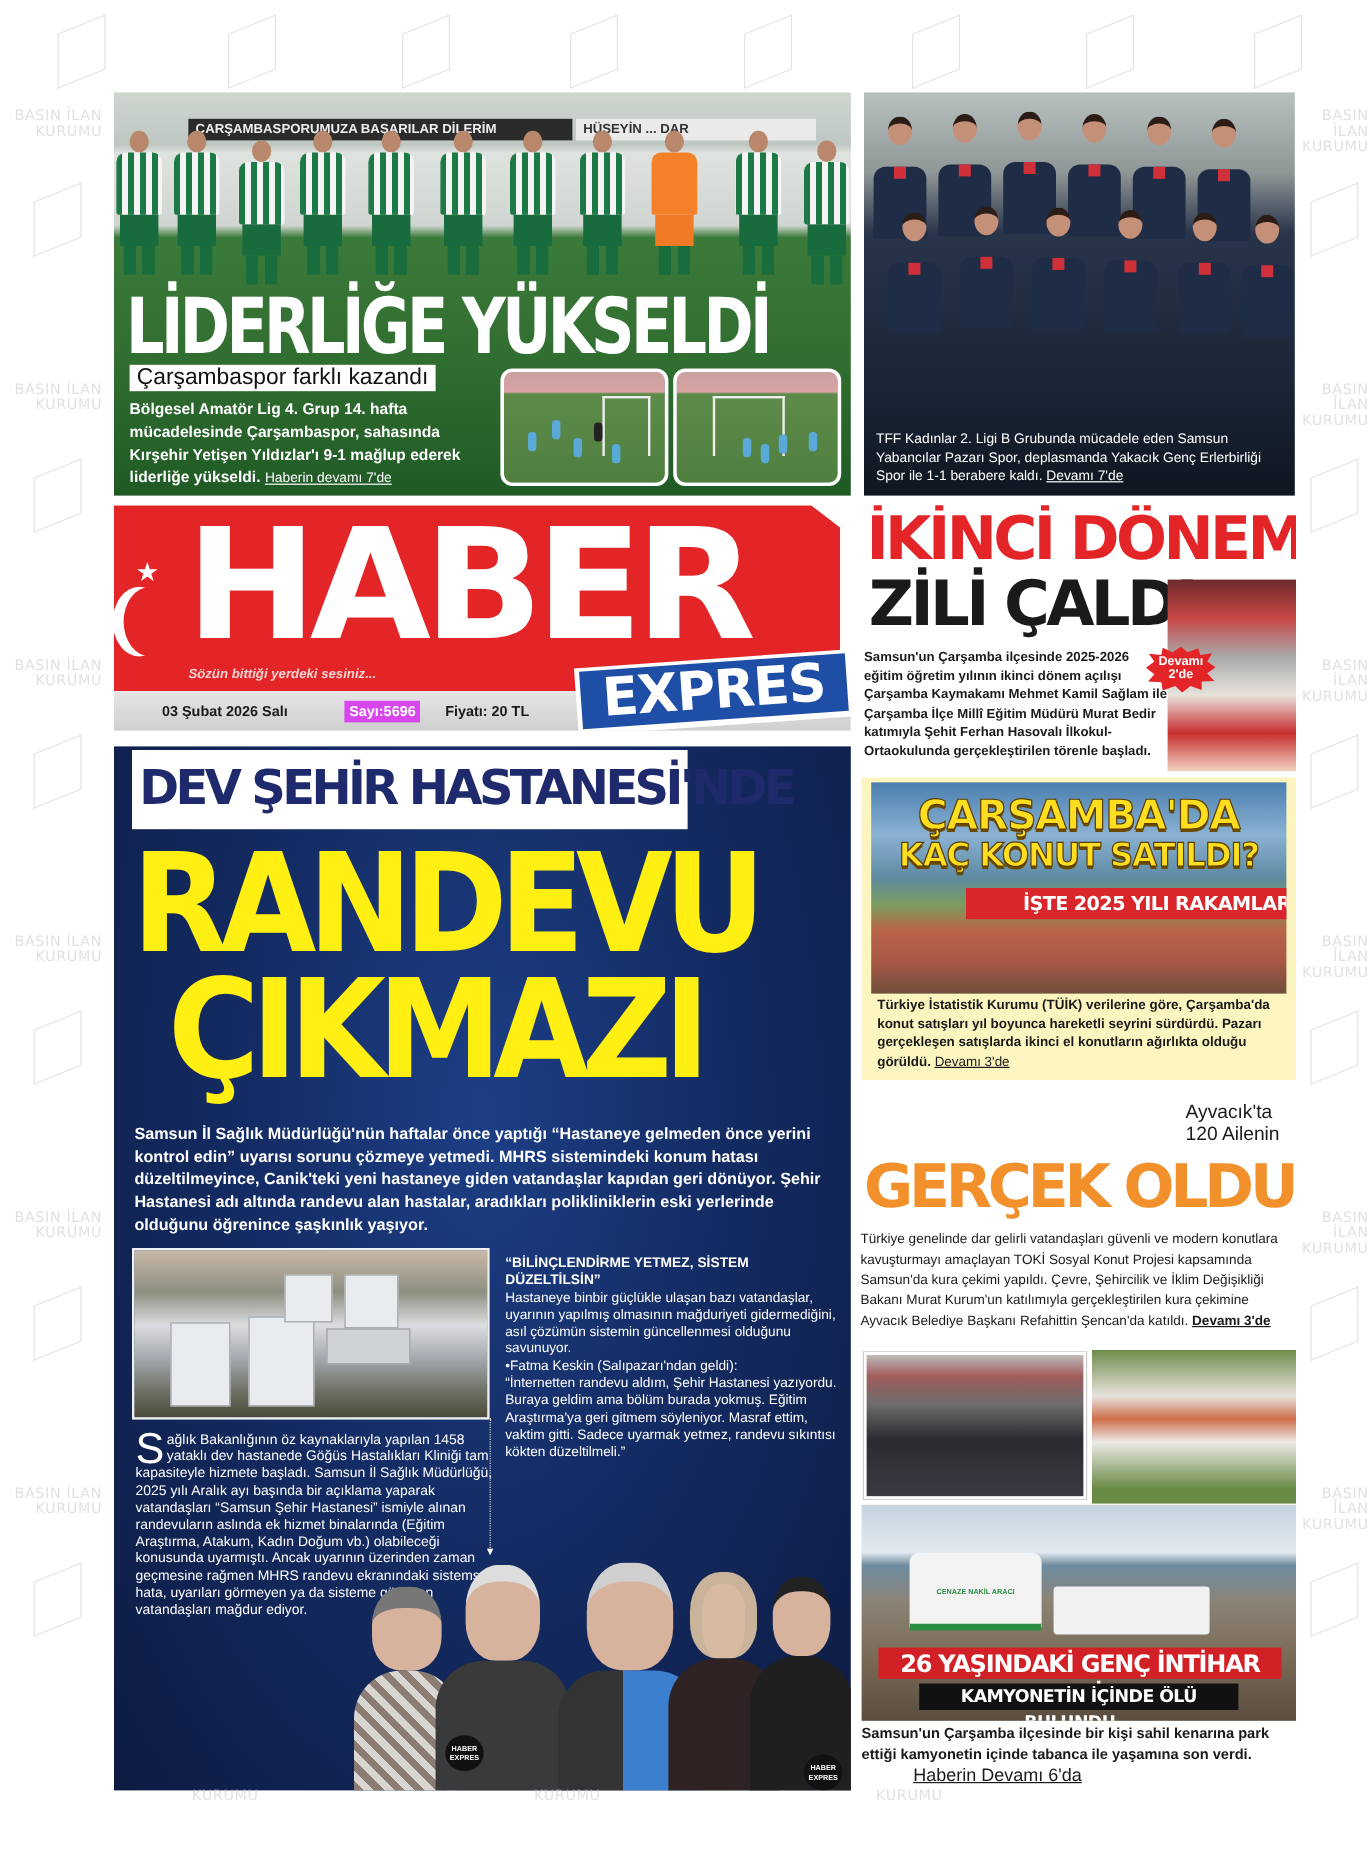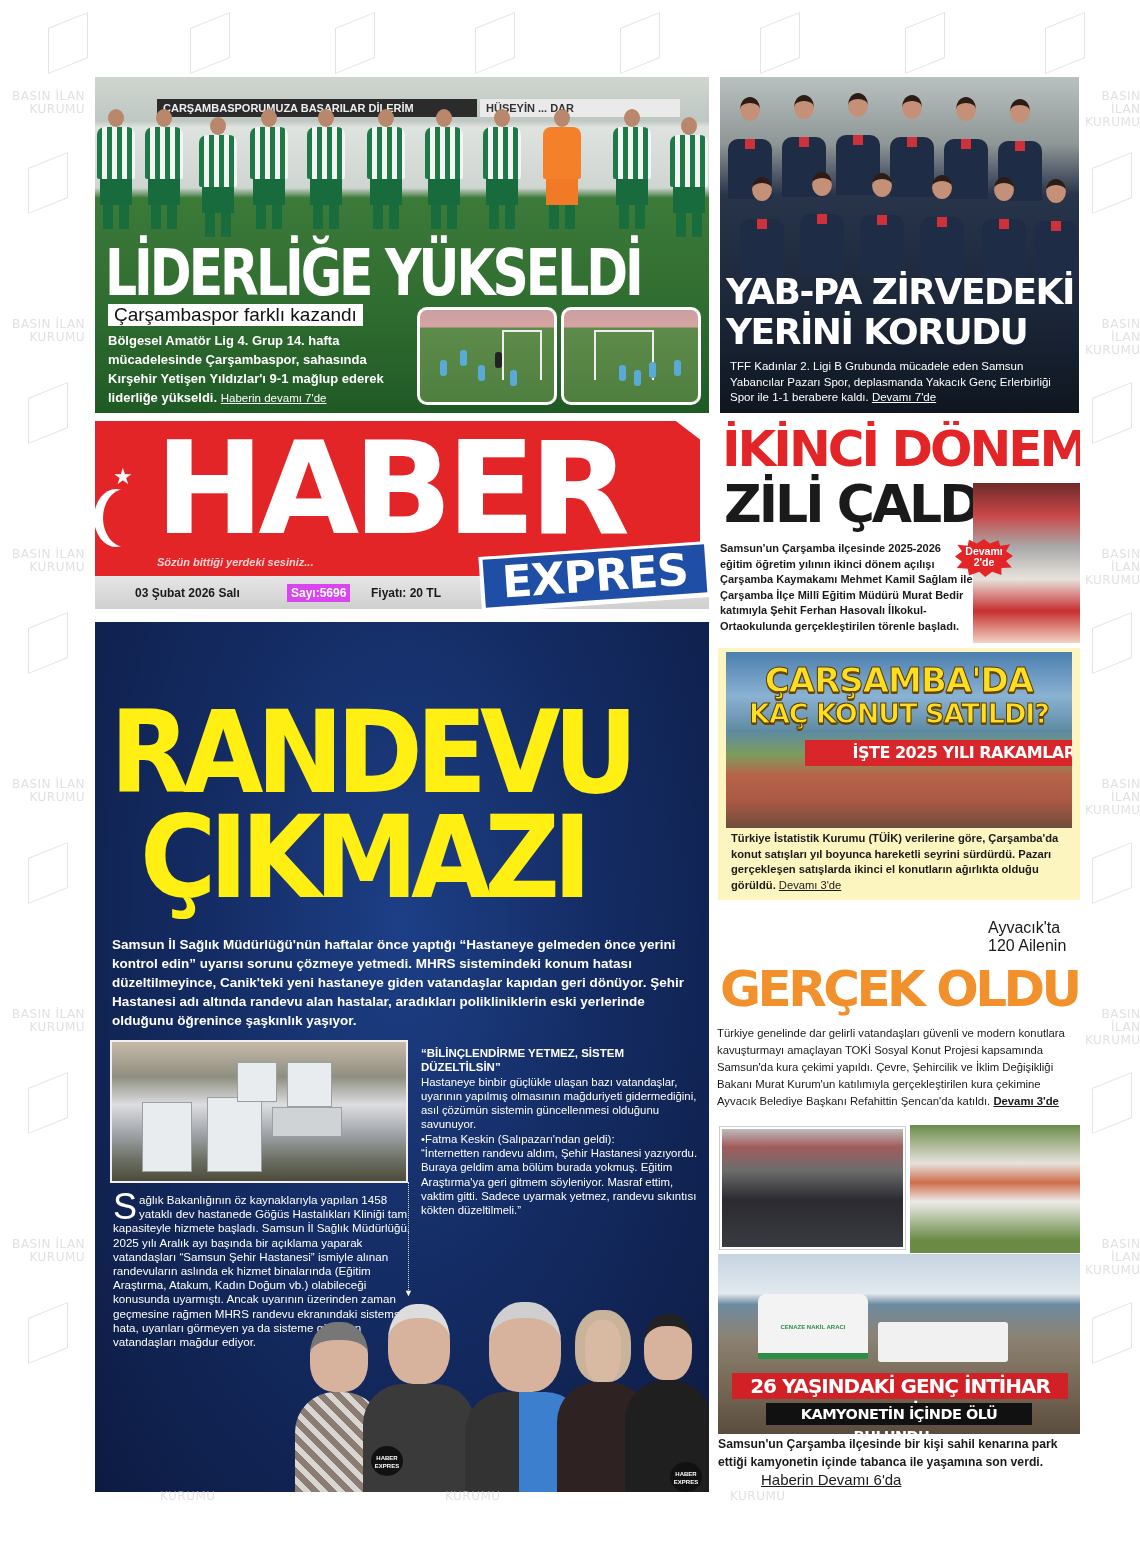--- a/index.html
+++ b/index.html
@@ -286,24 +286,20 @@
       <div class="b"></div>
     </div>
   <div class="wplayer" style="left:262px;top:100px;">
       <div class="h"></div>
       <div class="b"></div>
     </div>
   <div class="wplayer" style="left:314px;top:102px;">
       <div class="h"></div>
       <div class="b"></div>
     </div>
-  <div id="s2-headline">
-    <div>YAB-PA ZİRVEDEKİ</div>
-    <div>YERİNİ KORUDU</div>
-  </div>
   <div id="s2-body">
     <span>TFF Kadınlar 2. Ligi B Grubunda mücadele eden Samsun Yabancılar Pazarı Spor, deplasmanda Yakacık Genç Erlerbirliği Spor ile 1-1 berabere kaldı.</span>
     <a class="link" style="font-size:11.5px;">Devamı 7'de</a>
   </div>
 </div>
 
 <div id="masthead" class="panel">
   <div class="mh-red"></div>
   <div class="mh-grey"></div>
   <div class="crescent"></div>
@@ -362,20 +358,23 @@
   <div class="truck"></div>
   <div id="in-title">26 YAŞINDAKİ GENÇ İNTİHAR ETTİ!</div>
   <div id="in-sub">KAMYONETİN İÇİNDE ÖLÜ BULUNDU...</div>
 </div>
 <div id="in-body">
   <span>Samsun'un Çarşamba ilçesinde bir kişi sahil kenarına park ettiği kamyonetin içinde tabanca ile yaşamına son verdi.</span>
   <a class="link">Haberin Devamı 6'da</a>
 </div>
 
 <div id="main" class="panel">
+  <div id="m-kicker">
+      <span>DEV ŞEHİR HASTANESİ'NDE</span>
+    </div>
   <div id="m-head1">RANDEVU</div>
   <div id="m-head2">ÇIKMAZI</div>
   <div id="m-lead">Samsun İl Sağlık Müdürlüğü'nün haftalar önce yaptığı “Hastaneye gelmeden önce yerini kontrol edin” uyarısı sorunu çözmeye yetmedi. MHRS sistemindeki konum hatası düzeltilmeyince, Canik'teki yeni hastaneye giden vatandaşlar kapıdan geri dönüyor. Şehir Hastanesi adı altında randevu alan hastalar, aradıkları polikliniklerin eski yerlerinde olduğunu öğrenince şaşkınlık yaşıyor.</div>
 
   <div class="hospital">
     <div class="hosp-bld" style="left:30px;top:60px;width:50px;height:70px;"></div>
     <div class="hosp-bld" style="left:95px;top:55px;width:55px;height:75px;"></div>
     <div class="hosp-bld" style="left:125px;top:20px;width:40px;height:40px;"></div>
     <div class="hosp-bld" style="left:175px;top:20px;width:45px;height:45px;"></div>
     <div class="hosp-bld" style="left:160px;top:65px;width:70px;height:30px;background:#cfd3d6;"></div>

